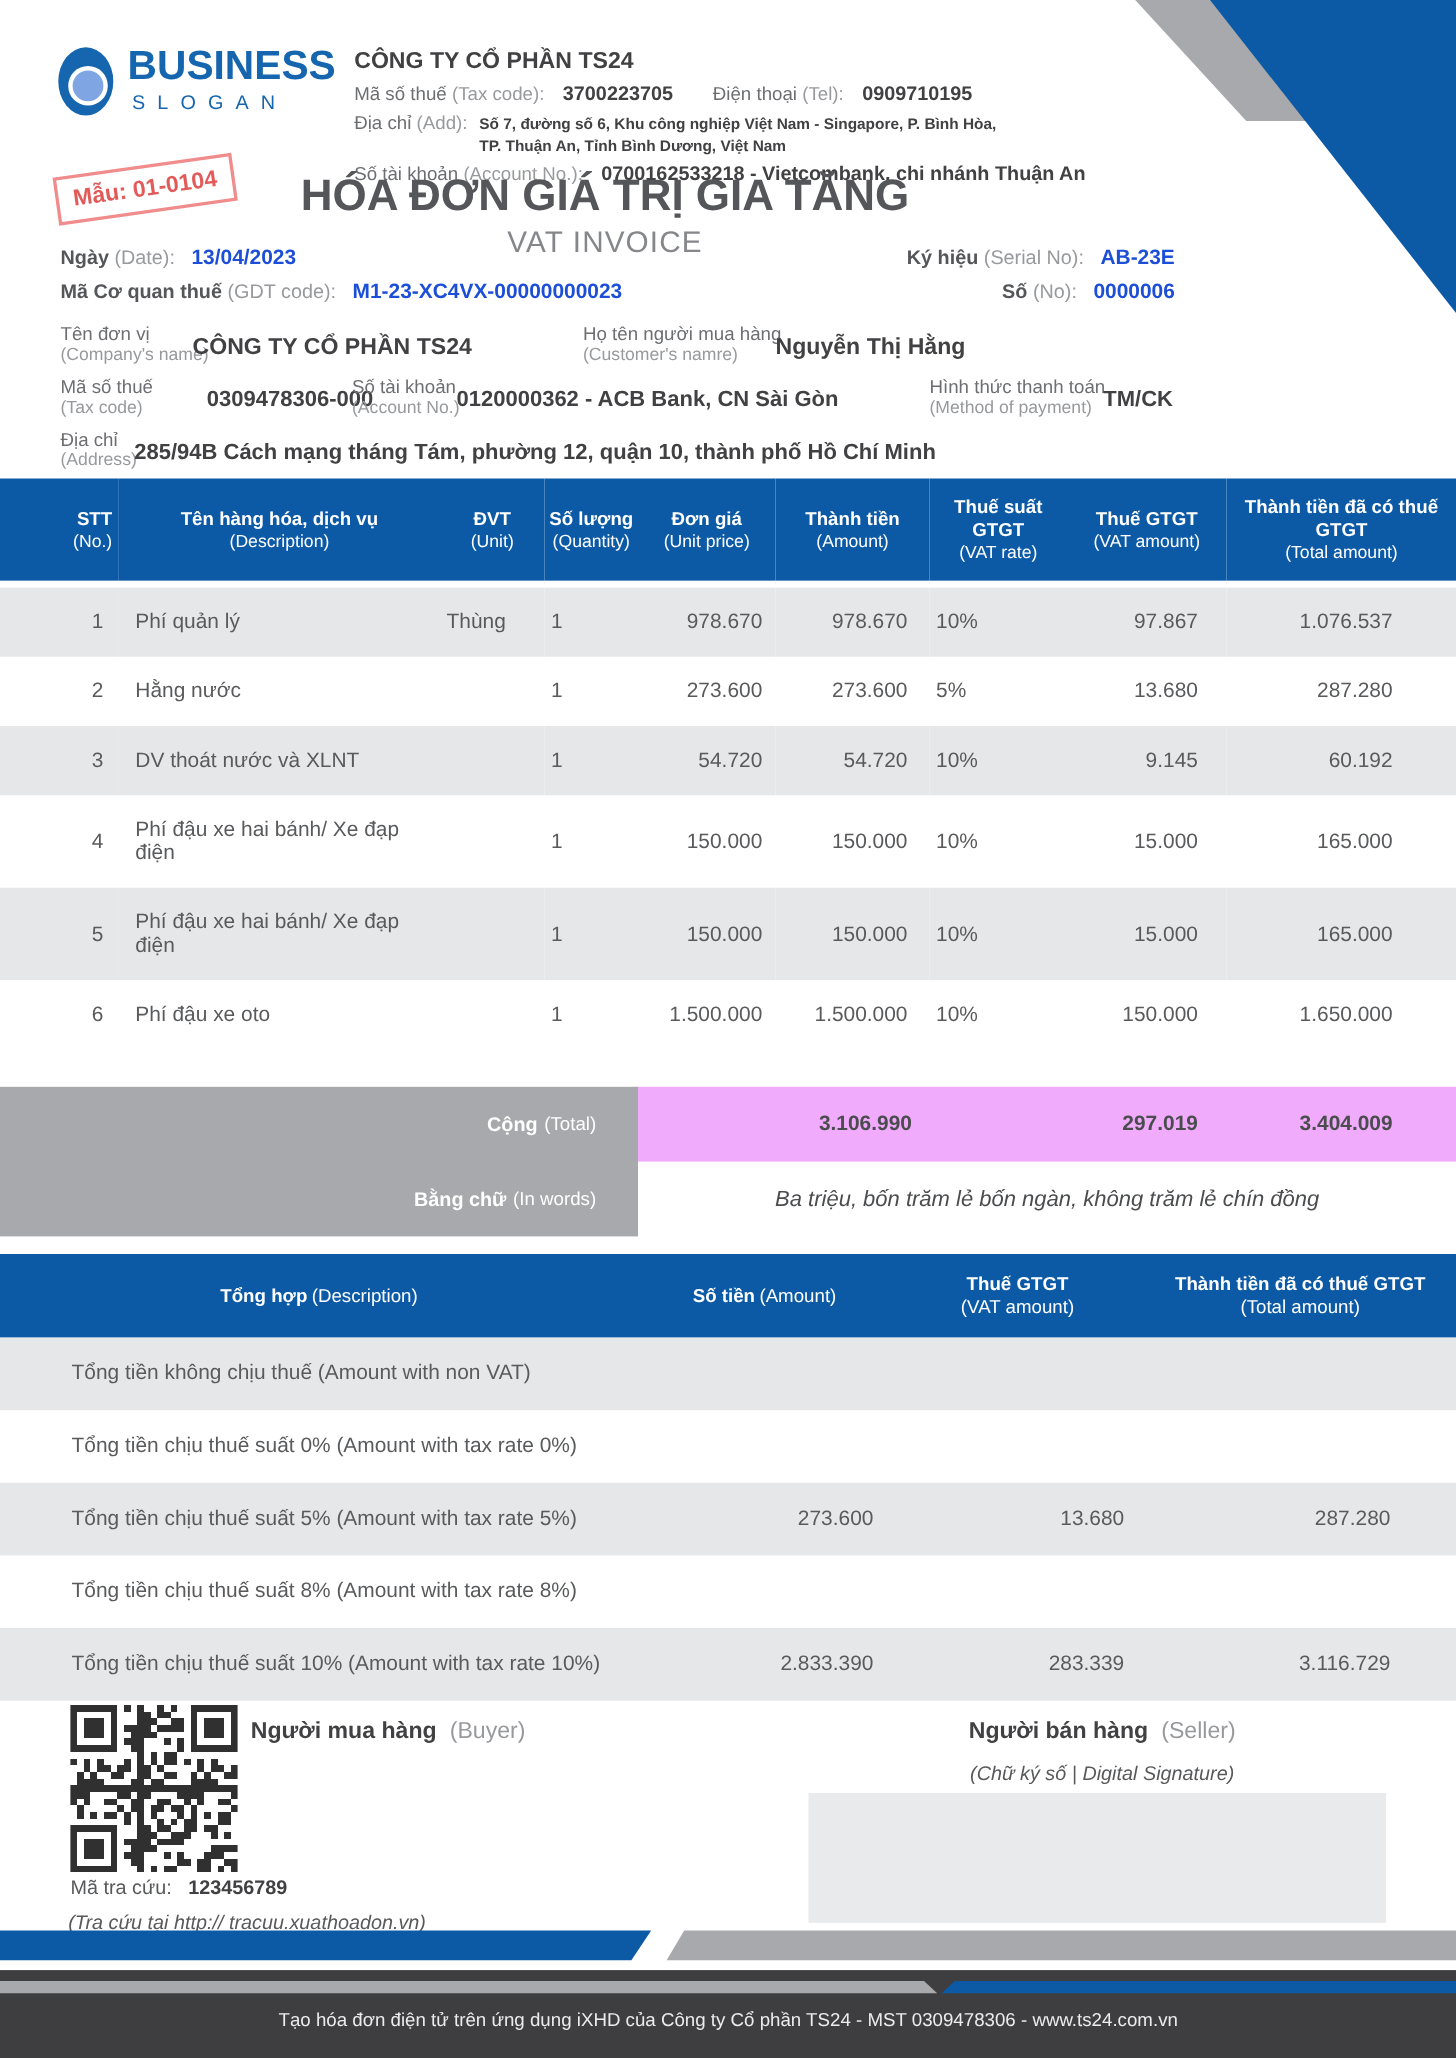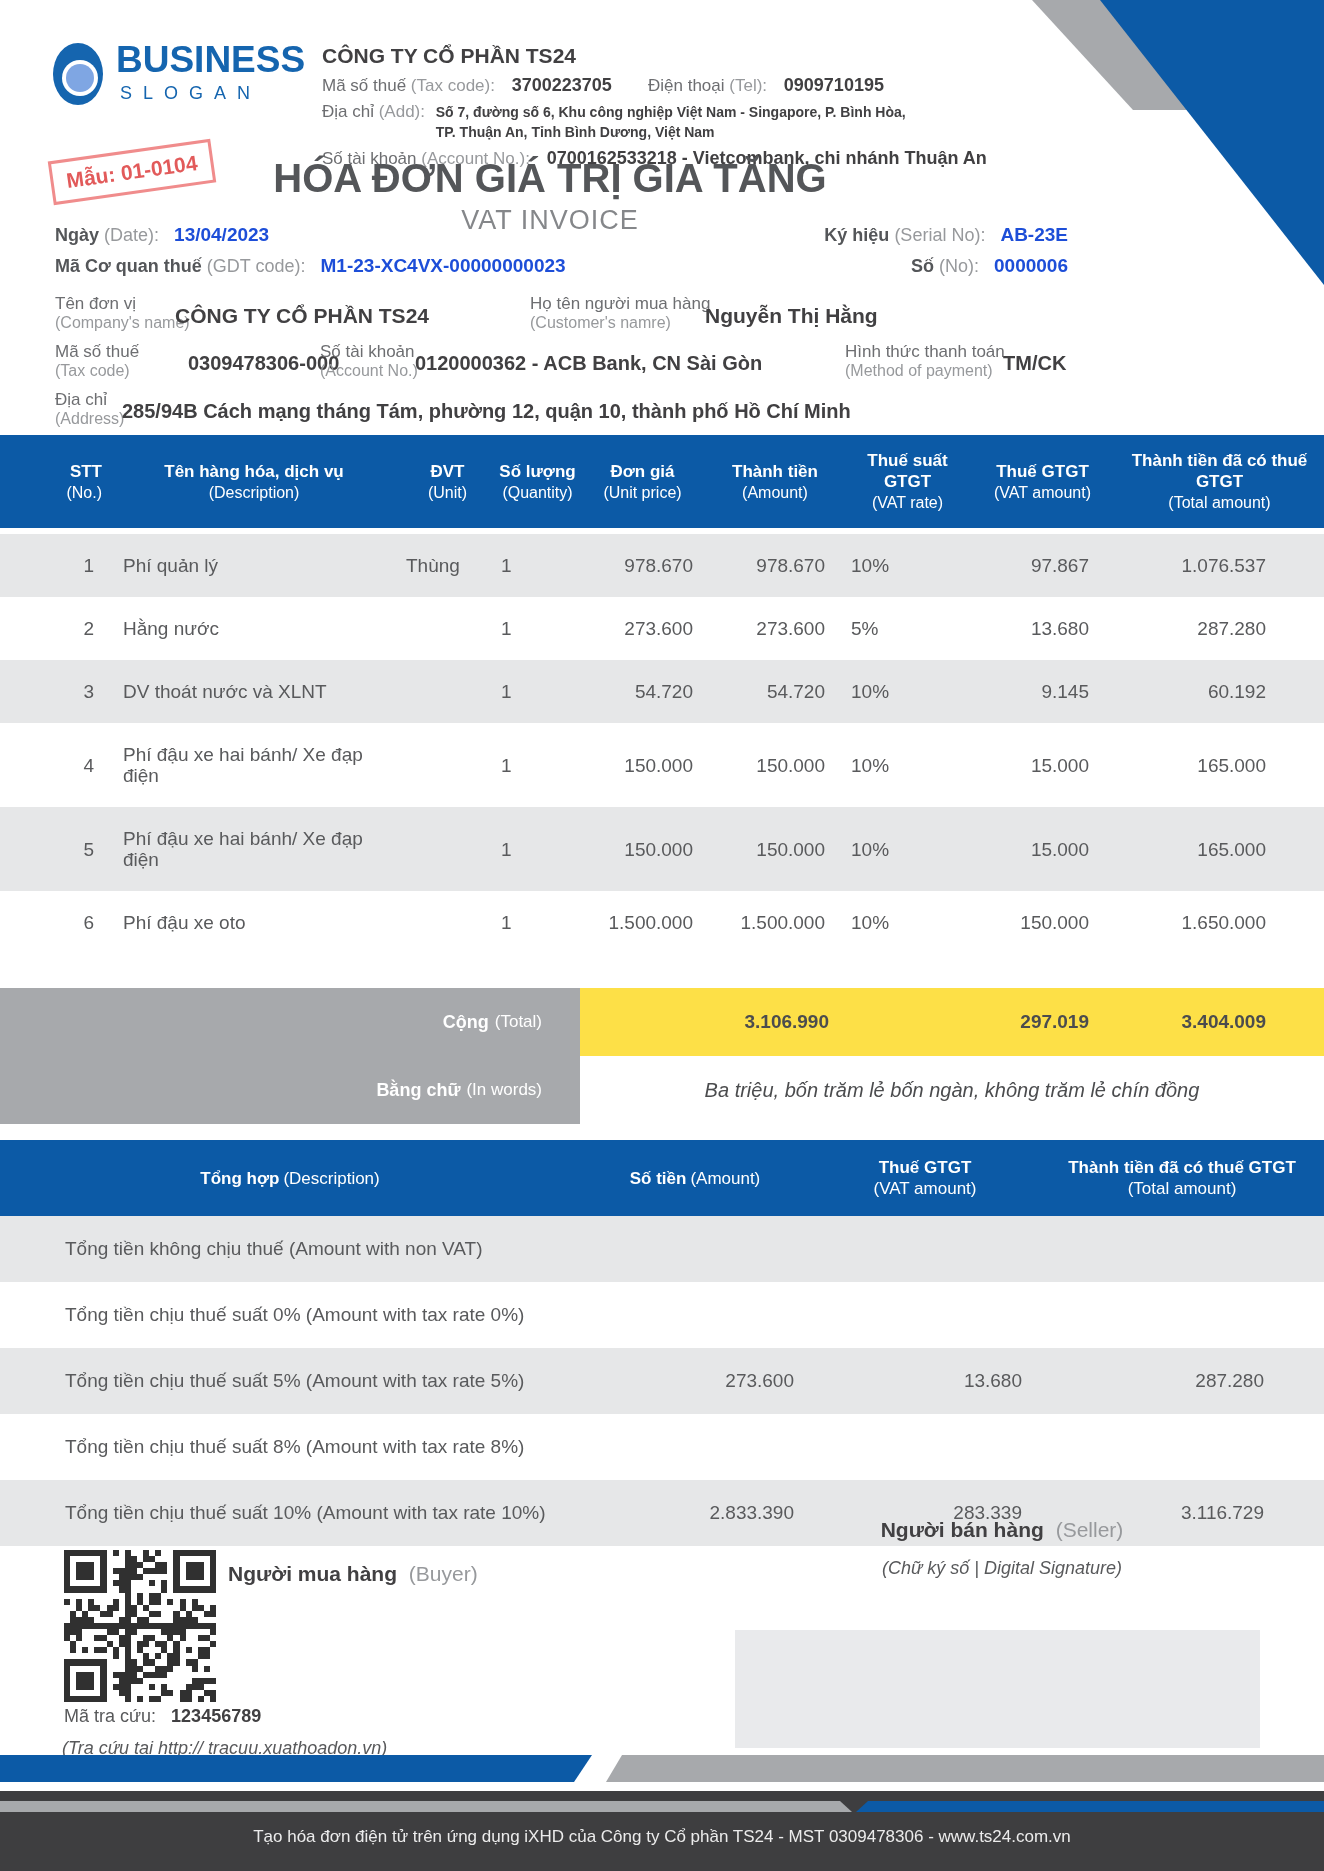--- a/index.html
+++ b/index.html
@@ -68,21 +68,21 @@
   .items tbody tr:nth-child(odd) { background:#E6E7E8; }
 
   
   .totals-wrap { display:flex; width:1324px; margin-top:34px; }
   .totals-left { width:580px; background:#A7A9AC; color:#fff; }
   .totals-left .trow { height:68px; display:flex; align-items:center; justify-content:flex-end;
                        padding-right:38px; font-size:18px; box-sizing:border-box; }
   .tlbl-vi { font-weight:bold; }
   .tlbl-en { margin-left:6px; font-size:17px; }
   .totals-right { position:relative; width:744px; }
-  .tvals { height:68px; background:#fde047; position:relative; }
+  .tvals { height:68px; background:#f0abfc; position:relative; }
   .tvals span { position:absolute; top:50%; transform:translateY(-50%); font-weight:bold;
                 font-size:19px; color:#4B4C4E; }
   .tv-amount { right:495px; }
   .tv-vat { right:235px; }
   .tv-total { right:58px; }
   .twords { height:68px; display:flex; align-items:center; justify-content:center;
             font-style:italic; font-size:20px; color:#4B4C4E; }
 
   
   .summary { margin-top:16px; }
@@ -95,21 +95,21 @@
   .summary td.samt { text-align:right; padding-right:16px; }
   .summary td.svat { text-align:right; padding-right:18px; }
   .summary td.stot { text-align:right; padding-right:60px; }
   .summary tbody tr:nth-child(odd) { background:#E6E7E8; }
 
   
   .qr { position:absolute; left:64px; top:1550px; width:152px; height:152px; }
   .buyer-sign { position:absolute; left:228px; top:1562px; font-size:21px; }
   .sign-vi { font-weight:bold; color:#414042; }
   .sign-en { color:#97999c; margin-left:6px; font-weight:normal; }
-  .seller-sign { position:absolute; left:780px; top:1518px; width:444px; text-align:center; font-size:21px; }
+  .seller-sign { position:absolute; left:780px; top:1562px; width:444px; text-align:center; font-size:21px; }
   .sig-sub { margin-top:16px; font-size:18px; font-style:italic; color:#58595b; font-weight:normal; }
   .sig-box { position:absolute; left:735px; top:1630px; width:525px; height:118px; background:#E9EAEC; }
   .lookup-code { position:absolute; left:64px; top:1706px; font-size:18px; color:#58595b; }
   .lookup-code .code { font-weight:bold; color:#414042; margin-left:10px; }
   .lookup-note { position:absolute; left:62px; top:1738px; font-style:italic; font-size:18px; color:#58595b; }
 
   .mid-stripes { position:absolute; top:1753px; left:0; }
   .footer-band { position:absolute; top:1791px; left:0; width:1324px; height:80px; background:#3E3E40; }
   .band-stripes { position:absolute; top:10px; left:0; }
   .footer-text { position:absolute; top:36px; left:0; width:100%; text-align:center;

